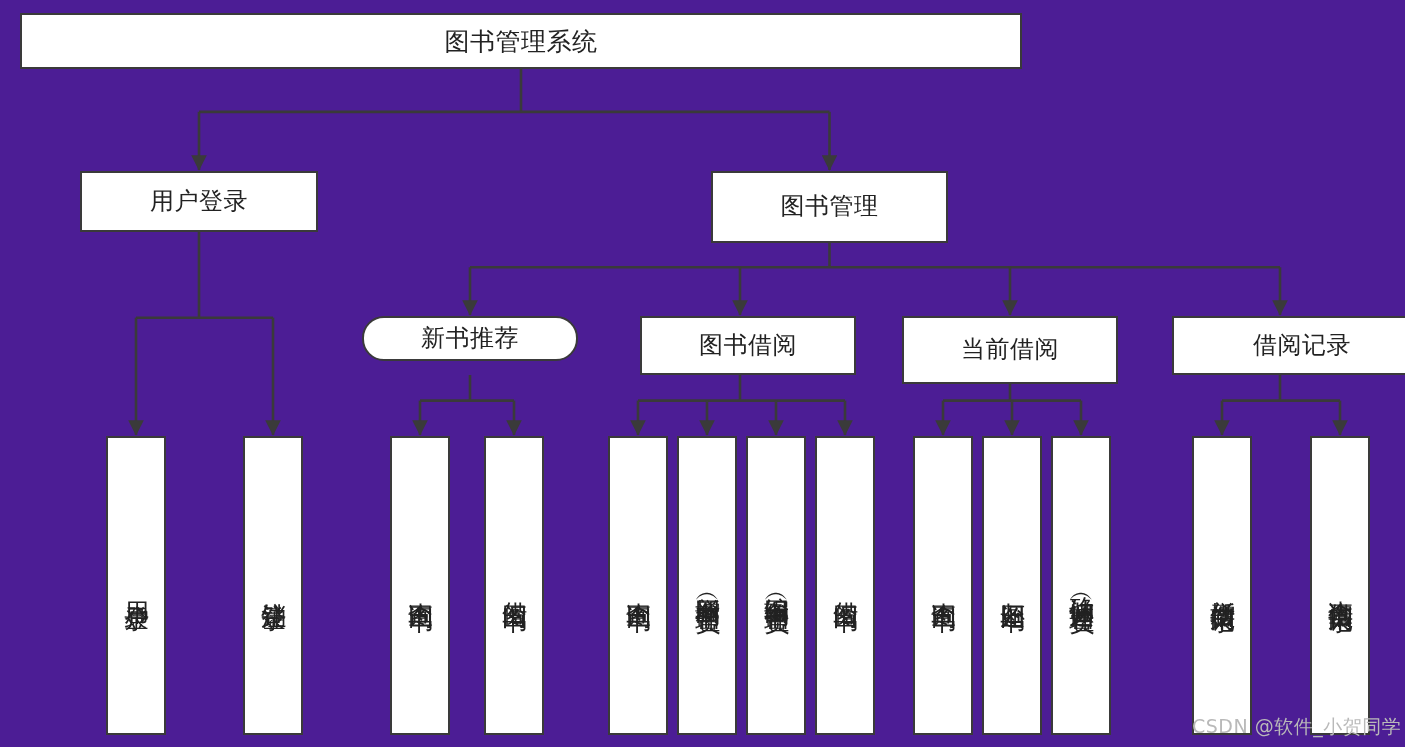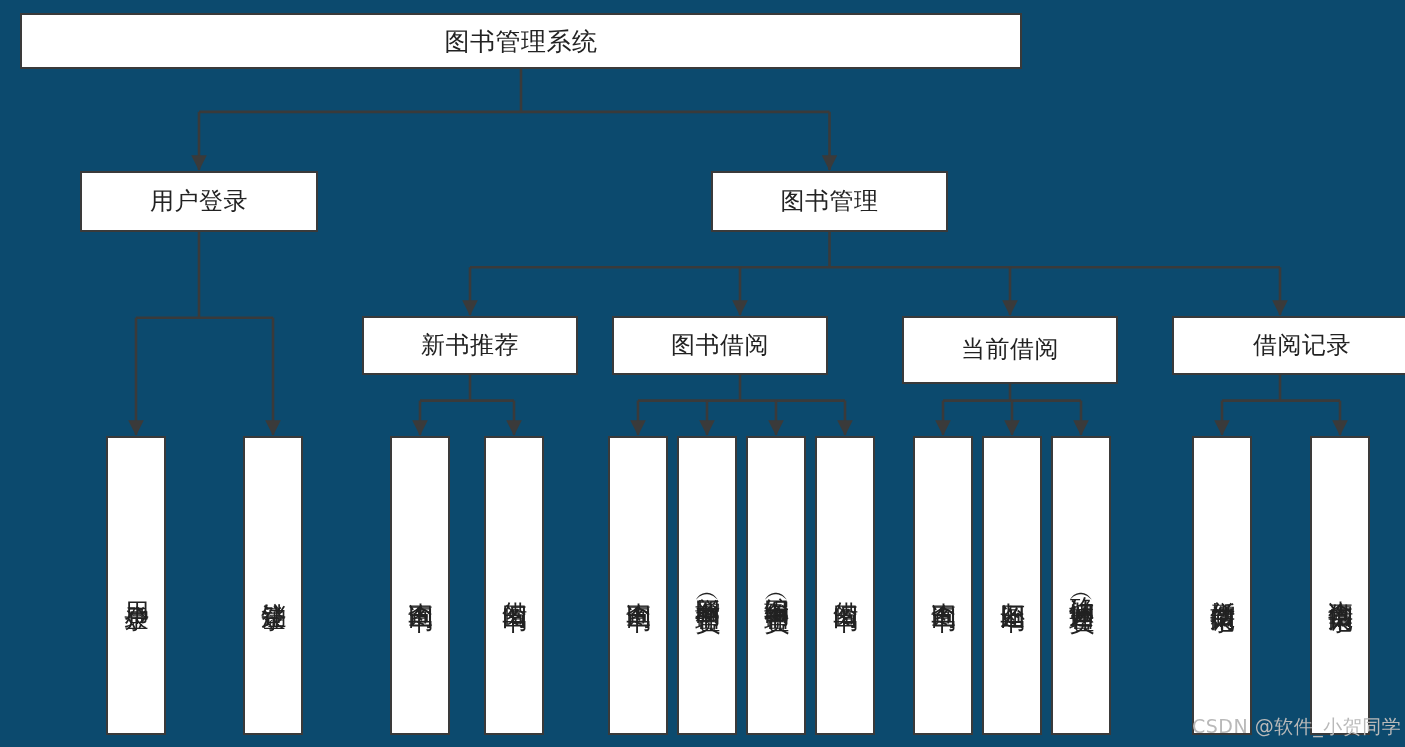--- a/index.html
+++ b/index.html
@@ -9,21 +9,21 @@
     background: #ffffff;
   }
   body {
     font-family: "DejaVu Sans", "Liberation Sans", sans-serif;
     color: #1a1a1a;
   }
   #canvas {
     position: relative;
     width: 1405px;
     height: 747px;
-    background: #0c4a6e;
+    background: #4c1d95;
     overflow: hidden;
   }
   svg.edges {
     position: absolute;
     left: 0;
     top: 0;
     width: 1405px;
     height: 747px;
     pointer-events: none;
   }
@@ -118,27 +118,27 @@
       </g>
   </svg>
 
   <div id="node-layer">
       <div class="node horiz title" style="left: 20px; top: 13px; width: 1002px; height: 56px;">
         <span class="label">图书管理系统</span>
       </div>
       <div class="node horiz" style="left: 80px; top: 171px; width: 238px; height: 61px;">
         <span class="label">用户登录</span>
       </div>
-      <div class="node horiz" style="left: 711px; top: 171px; width: 237px; height: 61px;">
+      <div class="node horiz" style="left: 711px; top: 171px; width: 237px; height: 72px;">
         <span class="label">图书管理</span>
       </div>
-      <div class="node horiz" style="left: 362px; top: 316px; width: 216px; height: 59px;">
+      <div class="node horiz" style="left: 362px; top: 316px; width: 216px; height: 45px; border-radius: 22px;">
         <span class="label">新书推荐</span>
       </div>
-      <div class="node horiz" style="left: 612px; top: 316px; width: 216px; height: 59px;">
+      <div class="node horiz" style="left: 640px; top: 316px; width: 216px; height: 59px;">
         <span class="label">图书借阅</span>
       </div>
       <div class="node horiz" style="left: 902px; top: 316px; width: 216px; height: 68px;">
         <span class="label">当前借阅</span>
       </div>
       <div class="node horiz" style="left: 1172px; top: 316px; width: 260px; height: 59px;">
         <span class="label">借阅记录</span>
       </div>
       <div class="node vert" style="left: 106px; top: 436px; width: 60px; height: 299px;">
         <span class="label">用户登录</span>

